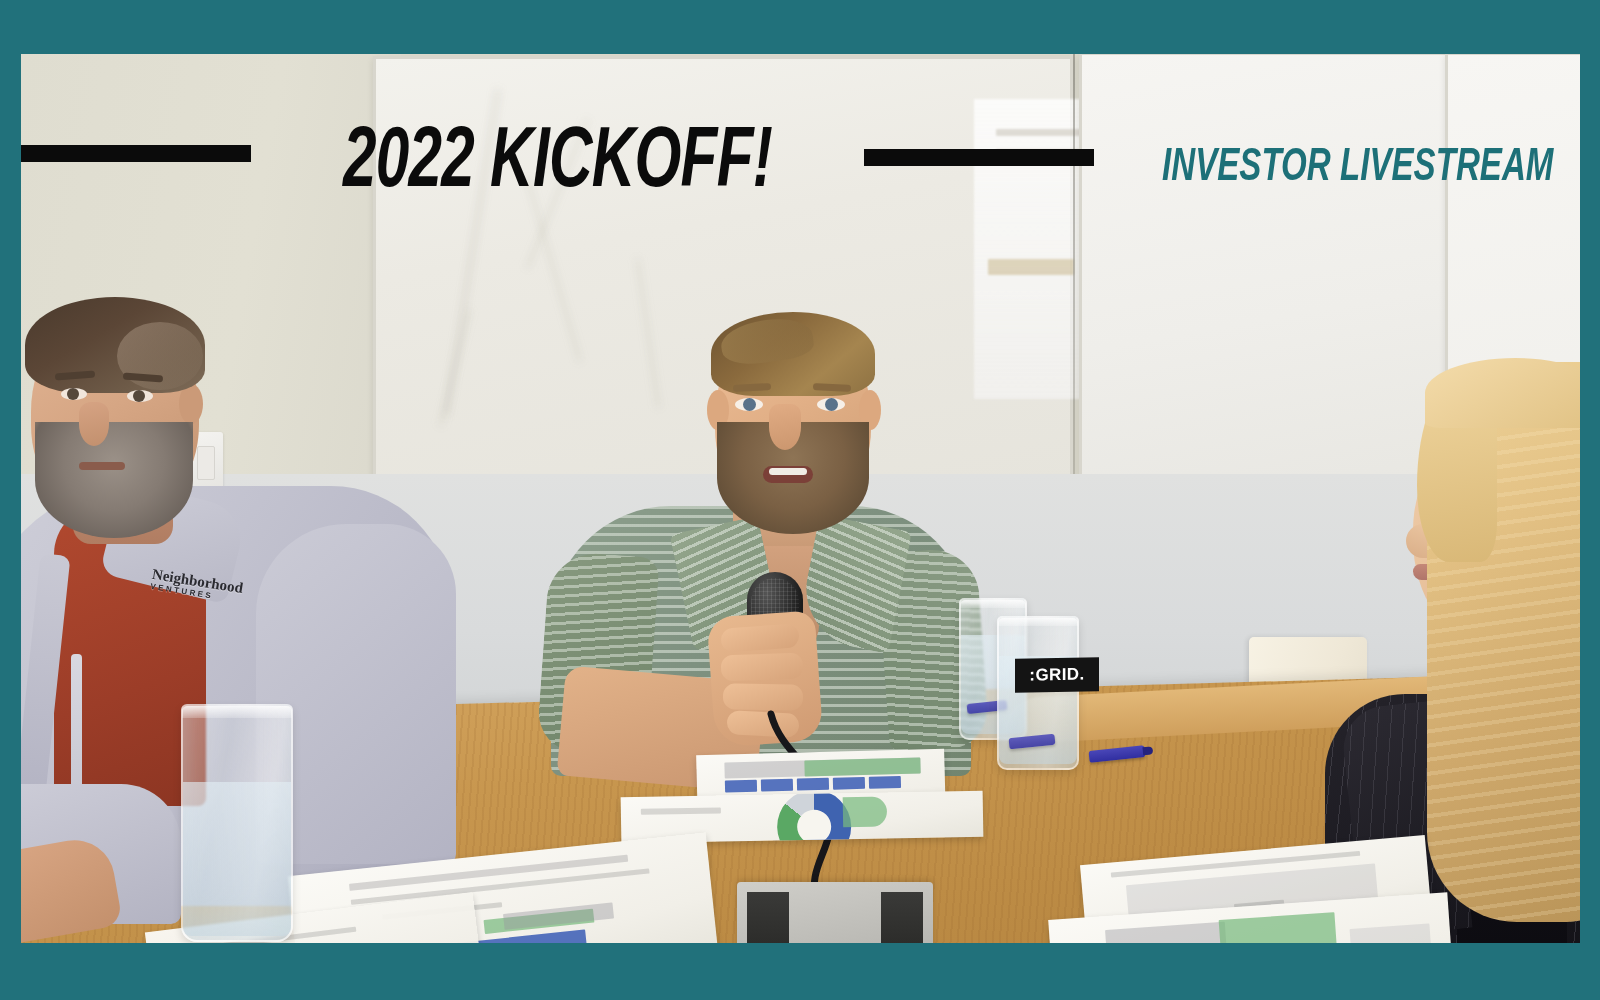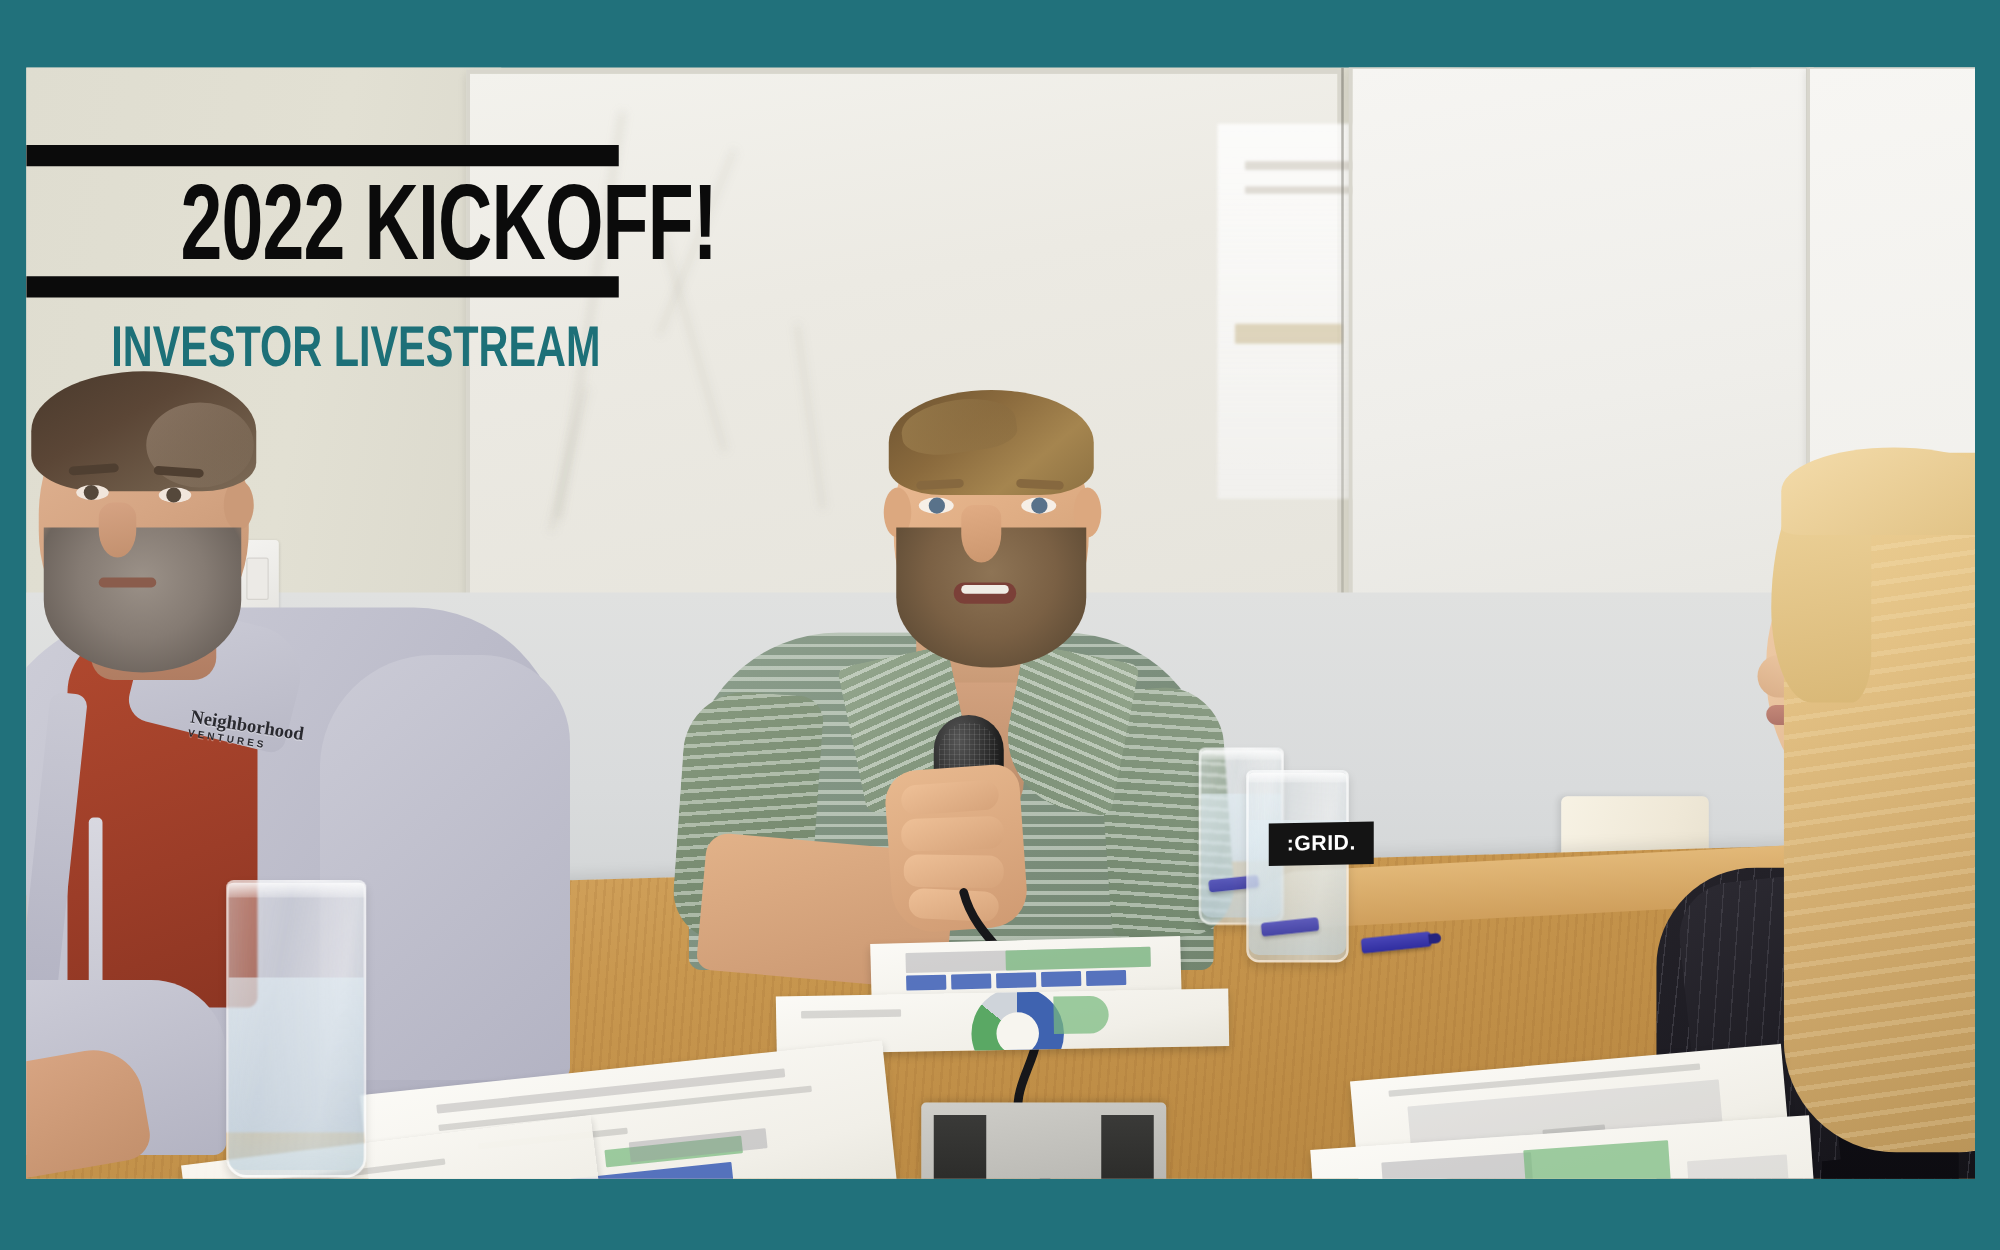--- a/index.html
+++ b/index.html
@@ -450,22 +450,23 @@
     box-shadow:0 -2px 6px rgba(0,0,0,.15);
   }
   .console-slot {
     position:absolute; top:10px; width:42px; height:106px;
     background:linear-gradient(180deg,#3a3a38,#1e1e1c);
   }
 
   
   .title-block {
     position:absolute; left:0; right:0; top:62px;
-    display:flex; flex-direction:column; 
+    display:flex; flex-direction:row; align-items:center;
     pointer-events:none;
+    font-style:italic;
   }
   .rule {
     width:474px; height:17px; background:#0b0b0b;
   }
   .rule-top { margin-bottom:5px; }
   .rule-bot { margin-top:2px; }
   .main-title {
     font-family:"Liberation Sans", sans-serif;
     font-weight:700; font-size:86px; line-height:.94;
     letter-spacing:-1px;

